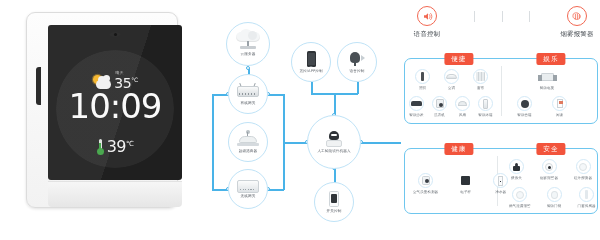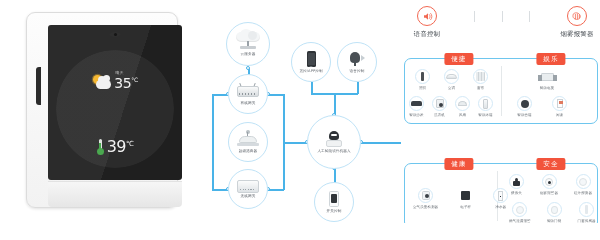--- a/index.html
+++ b/index.html
@@ -201,20 +201,21 @@
           <div class="wicon ic">
             <div class="wsun"></div>
             <div class="wcloud"></div>
           </div>
           <div class="wtxt">
             <span class="wdesc">晴天</span>
             <span class="wtemp"><span>35</span><sup>°C</sup></span>
           </div>
         </div>
 
+        <div class="clock">10:09</div>
 
         <div class="indoor-row">
           <div class="thermo">
             <div class="thermo-stem"></div>
             <div class="thermo-fill"></div>
             <div class="thermo-bulb"></div>
           </div>
           <span class="indoor-temp"><span>39</span><sup>°C</sup></span>
         </div>
       </div>
@@ -435,21 +436,21 @@
         </div>
         <div class="cell">
           <div class="cell-ring">
               <div class="g g-book"></div>
             </div>
           <span class="cell-label">阅读</span>
         </div>
       </div>
     </div>
 
-    <div class="panel" style="left:4px; top:148px; width:194px; height:66px;margin-top:15px;">
+    <div class="panel" style="left:4px; top:148px; width:194px; height:66px;">
       <div class="panel-title" style="left:28%;">健康</div>
       <div class="panel-title" style="left:76%;">安全</div>
       <div class="panel-split" style="left:92px;"></div>
 
       <div class="grid" style="left:8px; top:24px; gap:20px;">
         <div class="cell">
           <div class="cell-ring">
               <div class="g g-purifier"></div>
             </div>
           <span class="cell-label">空气质量检测器</span>

